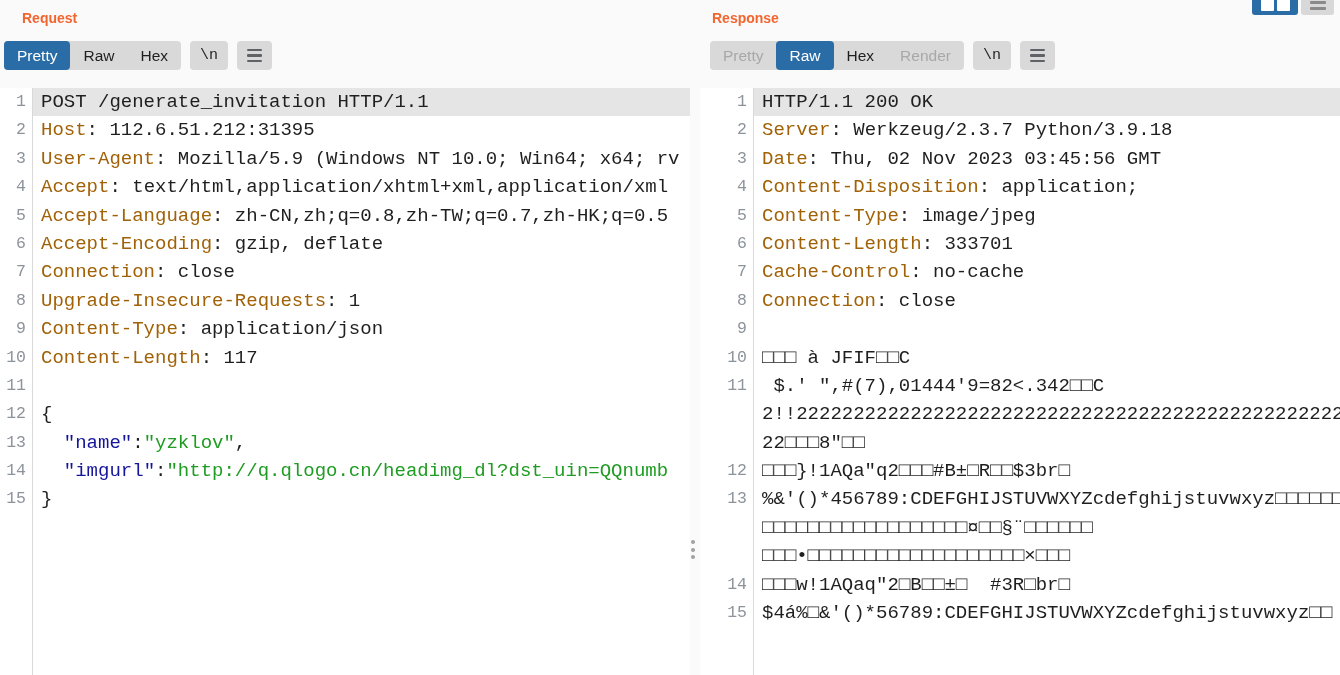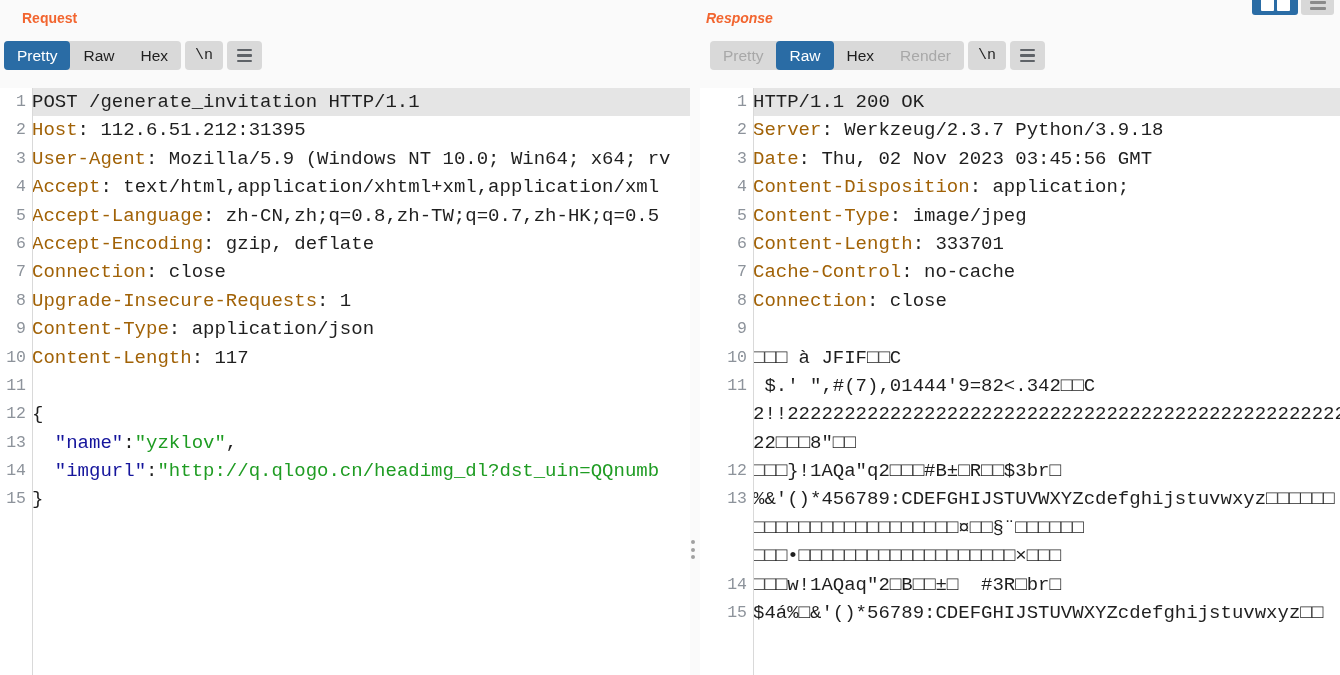--- a/index.html
+++ b/index.html
@@ -11,23 +11,23 @@
     font-family:"Liberation Sans",sans-serif;
   }
   .panel{position:absolute;top:0;height:675px;}
   #request-panel{left:0;width:690px;}
   #response-panel{left:700px;width:640px;}
 
   .panel-title{
     font-weight:bold;font-size:14px;color:#f2652f;
     margin:10px 0 0 22px;
   }
-  #response-panel .panel-title{margin-left:6px;font-style:italic;}
+  #response-panel .panel-title{margin-left:12px;}
 
-  .tabbar{display:flex;align-items:center;gap:4px;margin:15px 0 0 4px;height:29px;}
+  .tabbar{display:flex;align-items:center;gap:9px;margin:15px 0 0 4px;height:29px;}
   #response-panel .tabbar{margin-left:10px;}
   .seg-group{display:flex;background:#d9d9d9;border-radius:4px;}
   .tab{
     padding:0 13px;height:29px;line-height:29px;
     font-size:15.5px;color:#1f1f1f;cursor:pointer;white-space:pre;
   }
   .tab.sel{background:#2a6ca5;color:#ffffff;border-radius:4px;}
   .tab.dis{color:#a8a8a8;}
   .pill{
     background:#d9d9d9;border:none;border-radius:4px;
@@ -50,21 +50,21 @@
     display:flex;height:28.4px;line-height:28.4px;
     font-family:"Liberation Mono","DejaVu Sans Mono",monospace;
     font-size:19px;white-space:pre;
   }
   .gutter{
     flex:none;text-align:right;padding-right:6px;
     color:#8d939b;font-size:16.5px;
   }
   #request-editor .gutter{width:26px;}
   #response-editor .gutter{width:47px;}
-  .content{flex:1;overflow:hidden;padding-left:0;color:#1f1f1f;}
+  .content{flex:1;overflow:hidden;padding-left:9px;color:#1f1f1f;}
   .row.hl .content{background:#e5e5e5;}
   .c-p{color:#1f1f1f;}
   .c-h{color:#a16207;}
   .c-k{color:#15159c;}
   .c-s{color:#1f9c23;}
 
   #divider-handle{
     position:absolute;left:691px;top:540px;
     display:flex;flex-direction:column;gap:3.5px;cursor:col-resize;
   }

